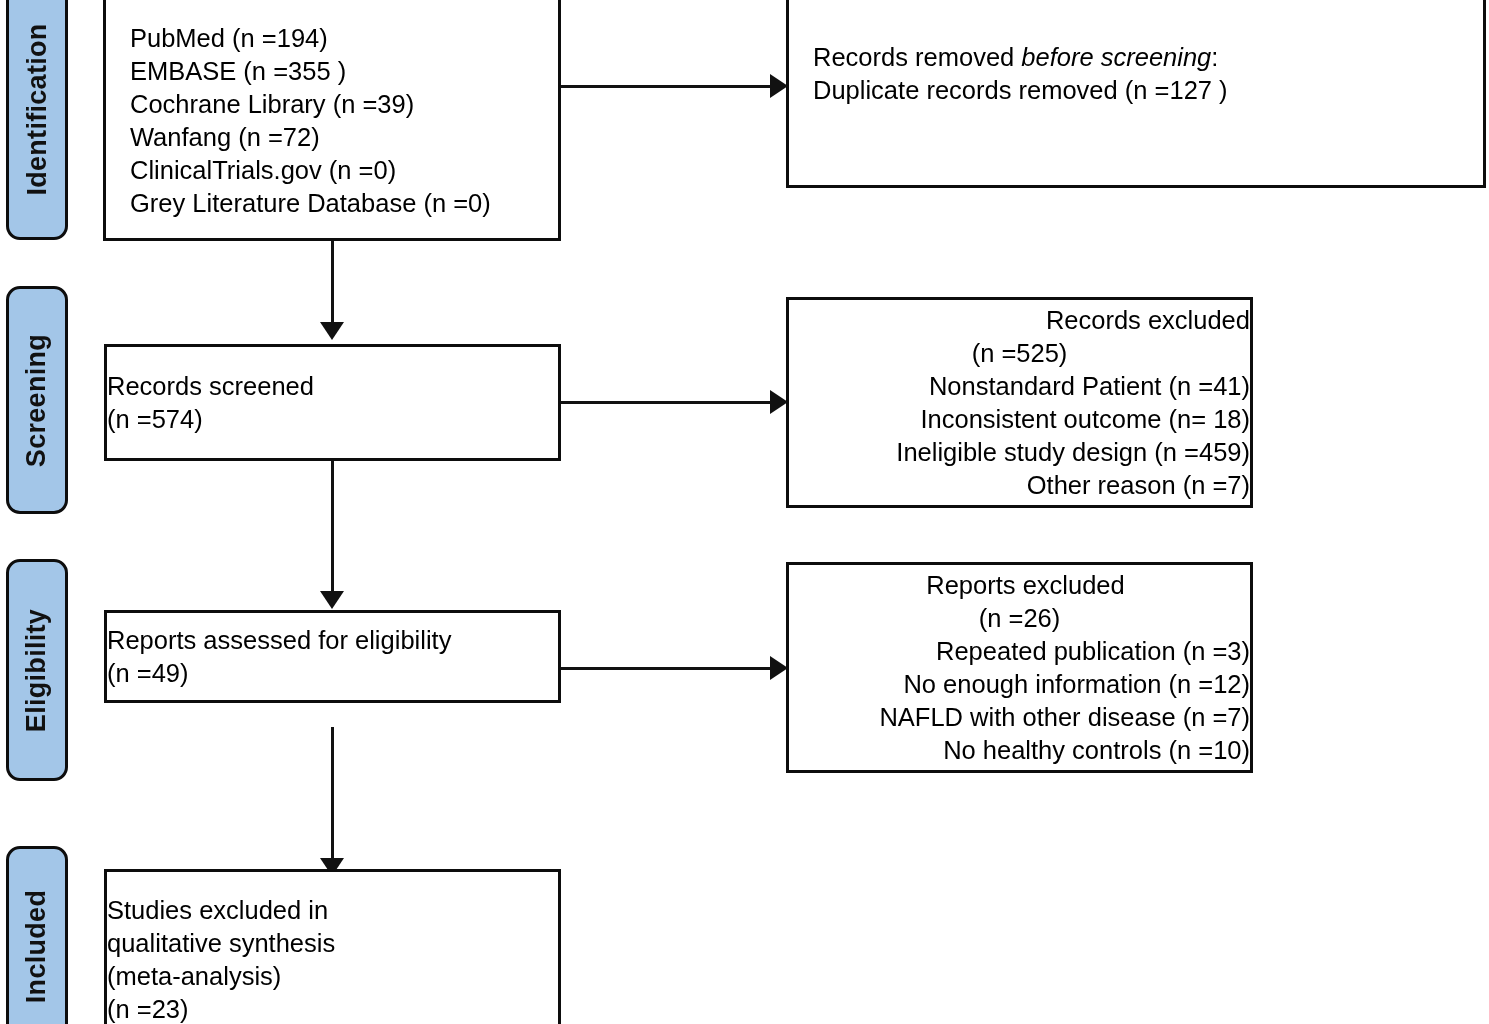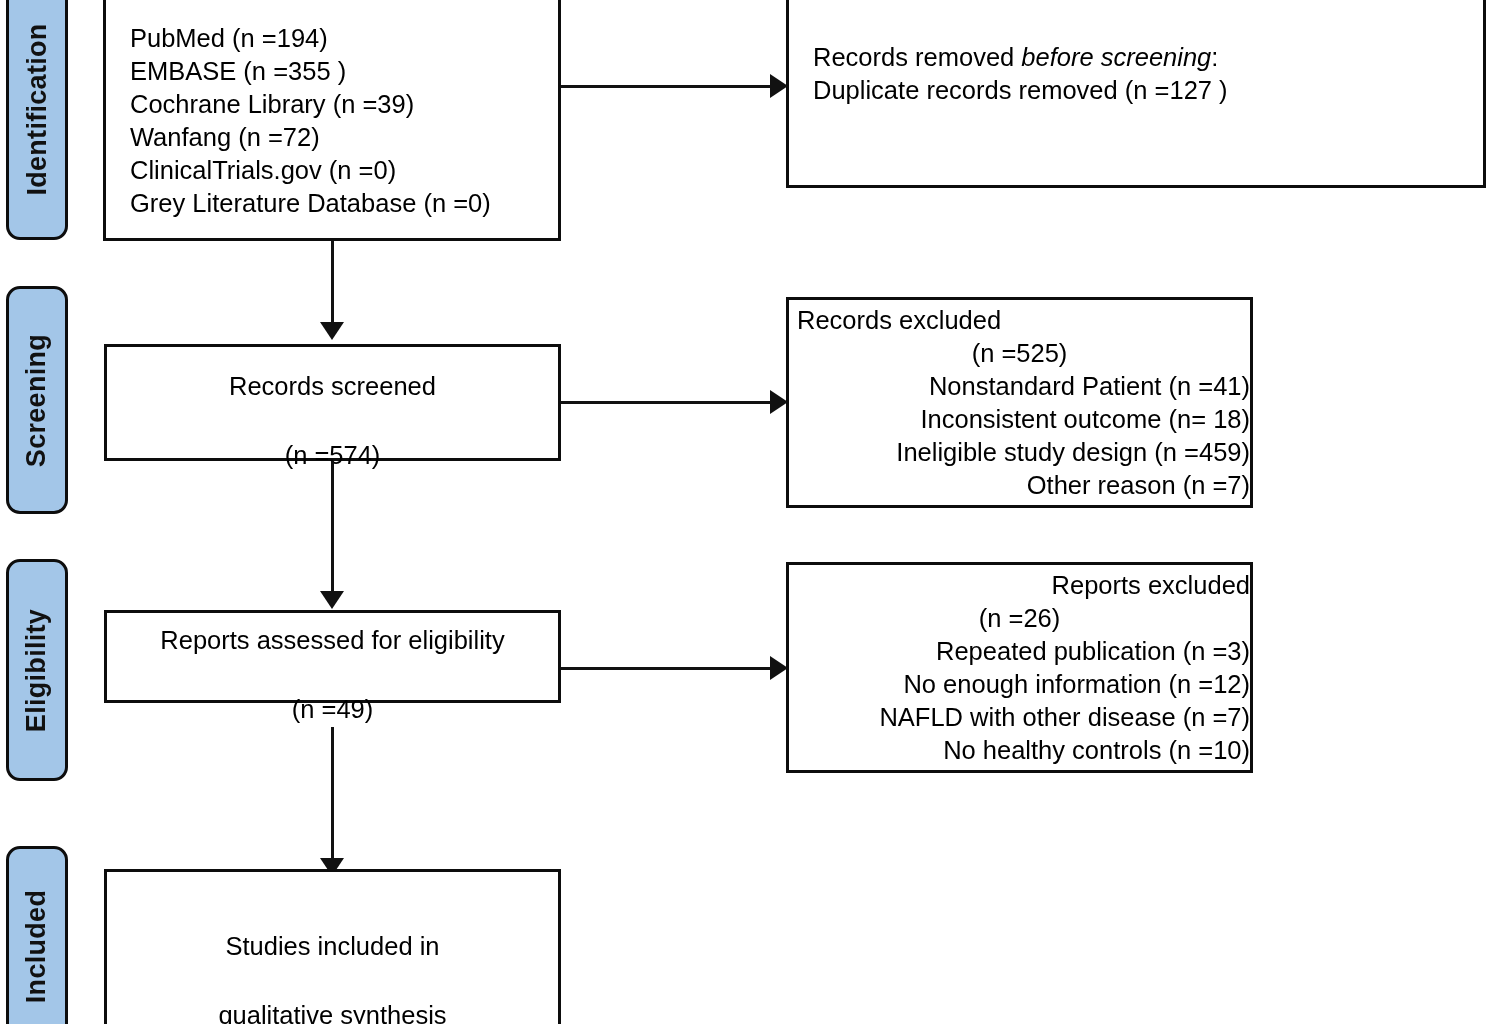--- a/index.html
+++ b/index.html
@@ -53,21 +53,21 @@
     justify-content: center;
     box-sizing: border-box;
   }
   .line {
     font-size: 25.5px;
     line-height: 33px;
     color: #000000;
     white-space: nowrap;
     text-align: right;
   }
-  .center .line { text-align: center; margin-top: 36px; }
+  .center .line { text-align: left; }
   .left .line   { text-align: left; }
   .pad-left { padding-left: 24px; }
   .italic { font-style: italic; }
 
   
   .conn {
     position: absolute;
     background: #111111;
   }
   .conn-v { width: 3px; }
@@ -140,21 +140,21 @@
 
   <div class="flow-box center" style="left:104px; top:344px; width:457px; height:117px;">
     <div class="box-inner">
       <div class="line">Records screened</div>
       <div class="line">(n =574)</div>
     </div>
   </div>
 
   <div class="flow-box" style="left:786px; top:297px; width:467px; height:211px;">
     <div class="box-inner">
-      <div class="line" style="text-align:left;padding-left:8px;">Records excluded</div>
+      <div class="line" style="text-align:right;padding-left:8px;">Records excluded</div>
       <div class="line" style="text-align:center;">(n =525)</div>
       <div class="line pad-left">Nonstandard Patient (n =41)</div>
       <div class="line pad-left">Inconsistent outcome (n= 18)</div>
       <div class="line pad-left">Ineligible study design (n =459)</div>
       <div class="line pad-left">Other reason (n =7)</div>
     </div>
   </div>
 
   <div class="conn conn-h" style="left:561px; top:401px; width:212px;"></div>
   <div class="arrow-right" style="left:770px; top:390px;"></div>
@@ -164,37 +164,37 @@
 
   <div class="flow-box center" style="left:104px; top:610px; width:457px; height:93px;">
     <div class="box-inner">
       <div class="line">Reports assessed for eligibility</div>
       <div class="line">(n =49)</div>
     </div>
   </div>
 
   <div class="flow-box" style="left:786px; top:562px; width:467px; height:211px;">
     <div class="box-inner">
-      <div class="line" style="text-align:right;margin-left:12px;">Reports excluded</div>
+      <div class="line" style="text-align:center;margin-left:12px;">Reports excluded</div>
       <div class="line" style="text-align:center;">(n =26)</div>
       <div class="line pad-left">Repeated publication (n =3)</div>
       <div class="line pad-left">No enough information (n =12)</div>
       <div class="line pad-left">NAFLD with other disease (n =7)</div>
       <div class="line pad-left">No healthy controls (n =10)</div>
     </div>
   </div>
 
   <div class="conn conn-h" style="left:561px; top:667px; width:212px;"></div>
   <div class="arrow-right" style="left:770px; top:656px;"></div>
 
   <div class="conn conn-v" style="left:331px; top:727px; width:3px; height:136px;"></div>
   <div class="arrow-down" style="left:320px; top:858px;"></div>
 
   <div class="flow-box center" style="left:104px; top:869px; width:457px; height:175px;">
     <div class="box-inner" style="justify-content:flex-start; padding-top:22px;">
-      <div class="line">Studies included in</div>
+      <div class="line">Studies excluded in</div>
       <div class="line">qualitative synthesis</div>
       <div class="line">(meta-analysis)</div>
       <div class="line">(n =23)</div>
     </div>
   </div>
 
 </div>
 
 </body></html>

